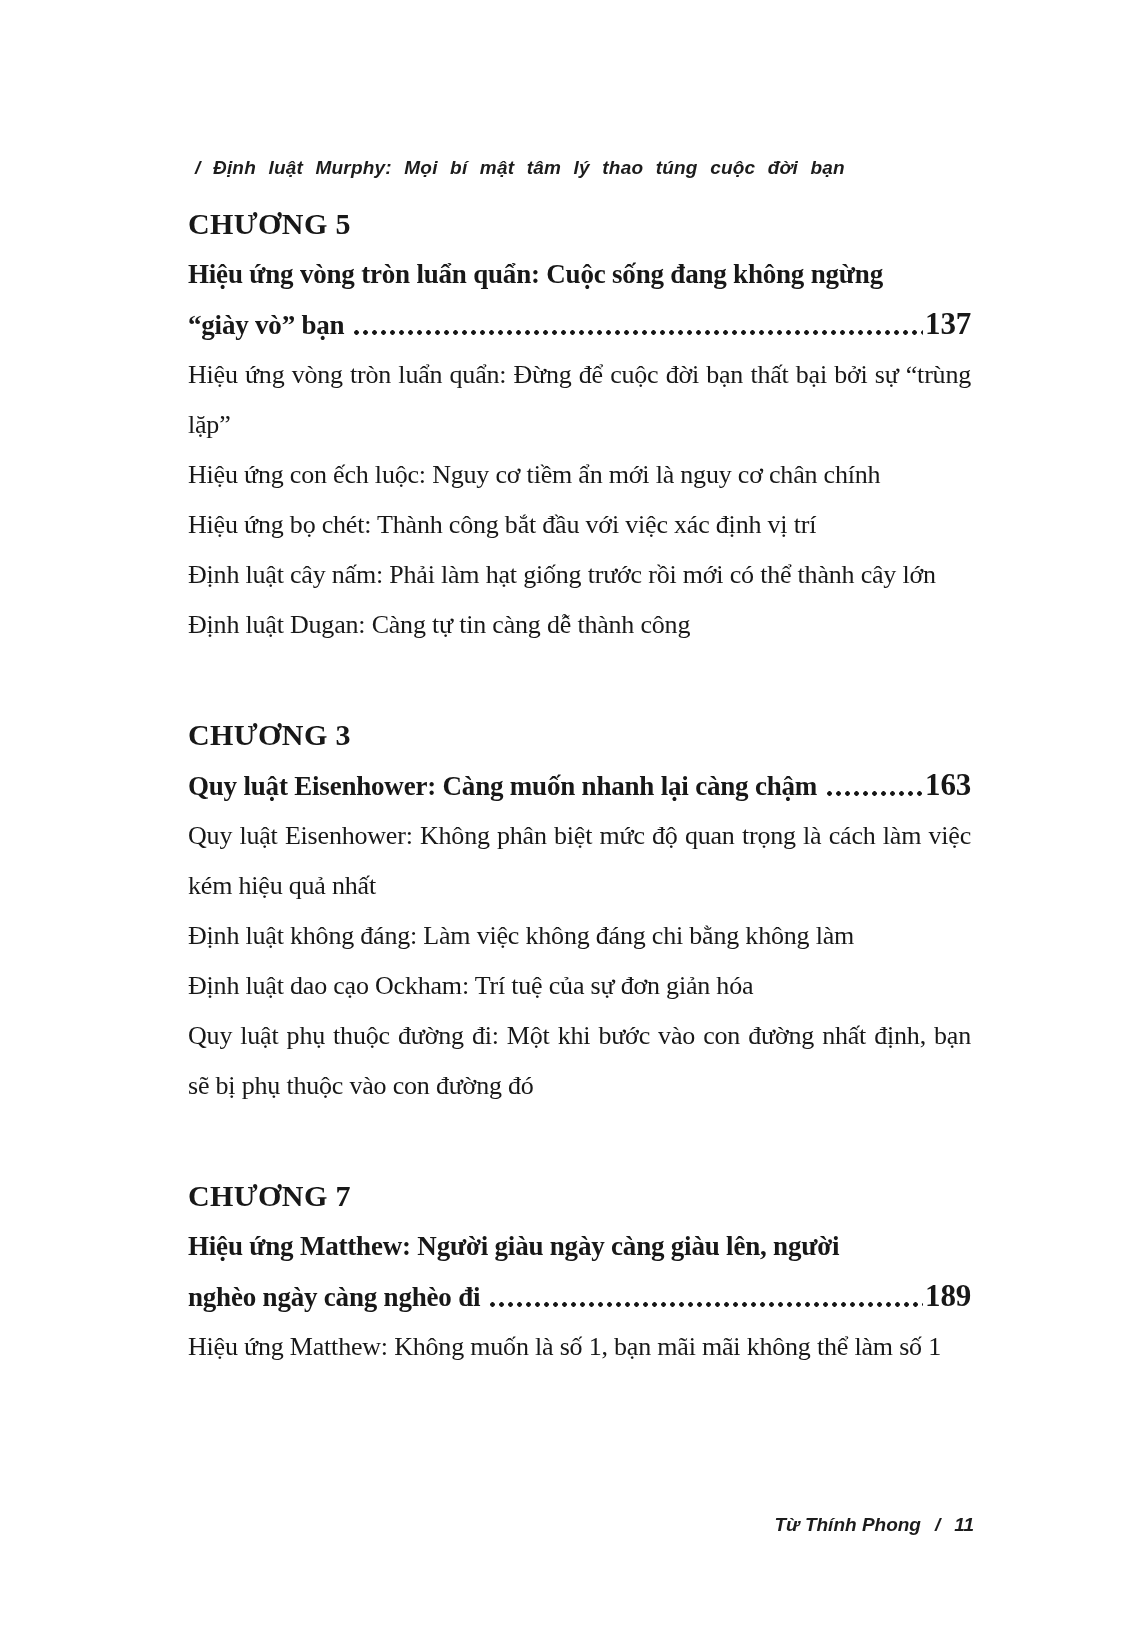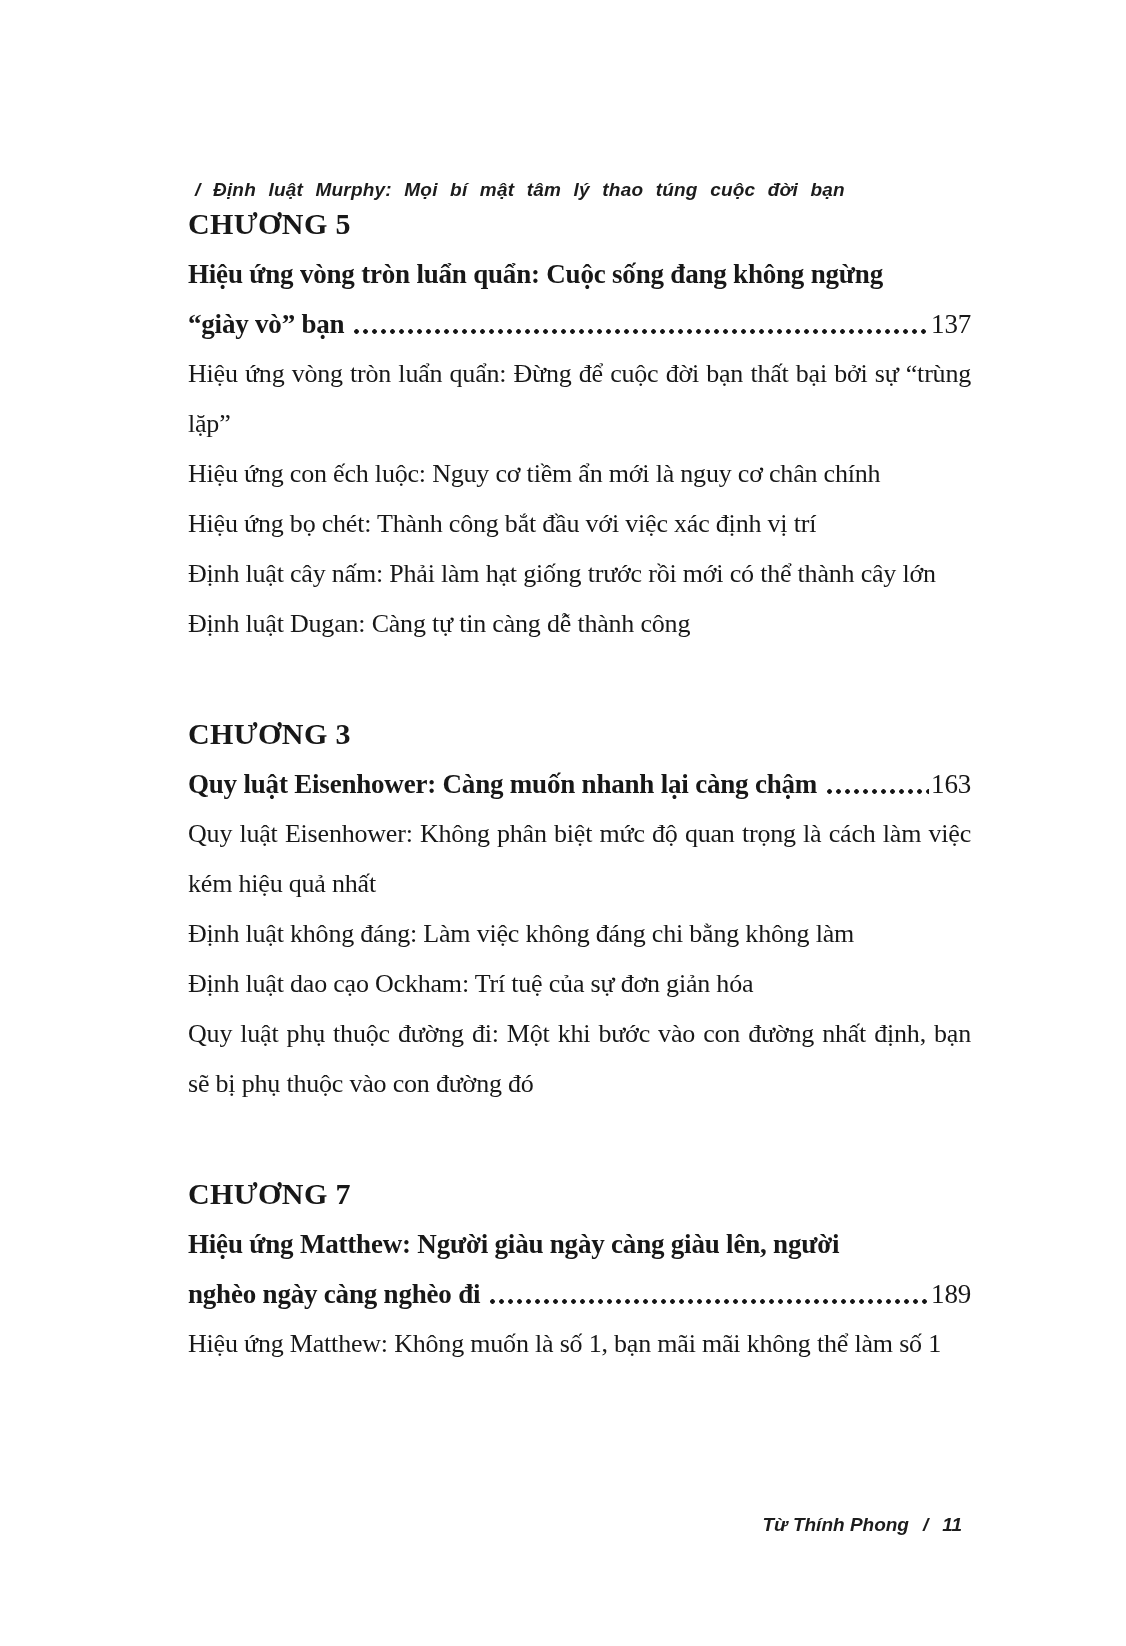--- a/index.html
+++ b/index.html
@@ -20,21 +20,20 @@
     left: 195px; top: 153px;
     font-family: "Liberation Sans", "DejaVu Sans", sans-serif;
     font-style: italic;
     font-weight: bold;
     font-size: 19px;
     line-height: 30px;
     word-spacing: 7px;
     letter-spacing: 0.2px;
     color: #1c1c1c;
     white-space: nowrap;
-    margin-top: 22px;
   }
   .content {
     position: absolute;
     left: 148px; top: 199px;
     width: 783px;
     font-size: 26px;
     line-height: 50px;
     letter-spacing: -0.2px;
     color: #181818;
     margin-left: 40px;
@@ -61,32 +60,32 @@
     min-width: 24px;
     height: 9px;
     align-self: flex-end;
     margin: 0 2px 13px 8px;
     background-image: radial-gradient(circle, #161616 2px, rgba(0,0,0,0) 2.6px);
     background-size: 9px 9px;
     background-repeat: repeat-x;
     background-position: left center;
   }
   .pagenum {
-    font-weight: normal;
-    font-size: 27px;
+    font-weight: bold;
+    font-size: 31px;
     white-space: nowrap;
   }
   .item {
     text-align: justify;
     font-size: 26px;
     line-height: 50px;
   }
   .page-footer {
     position: absolute;
-    right: 164px; top: 1510px;
+    right: 152px; top: 1510px;
     font-family: "Liberation Sans", "DejaVu Sans", sans-serif;
     font-style: italic;
     font-weight: bold;
     font-size: 19px;
     line-height: 30px;
     color: #1c1c1c;
     white-space: nowrap;
   }
   .page-footer .sep { margin: 0 14px; }
 </style>

